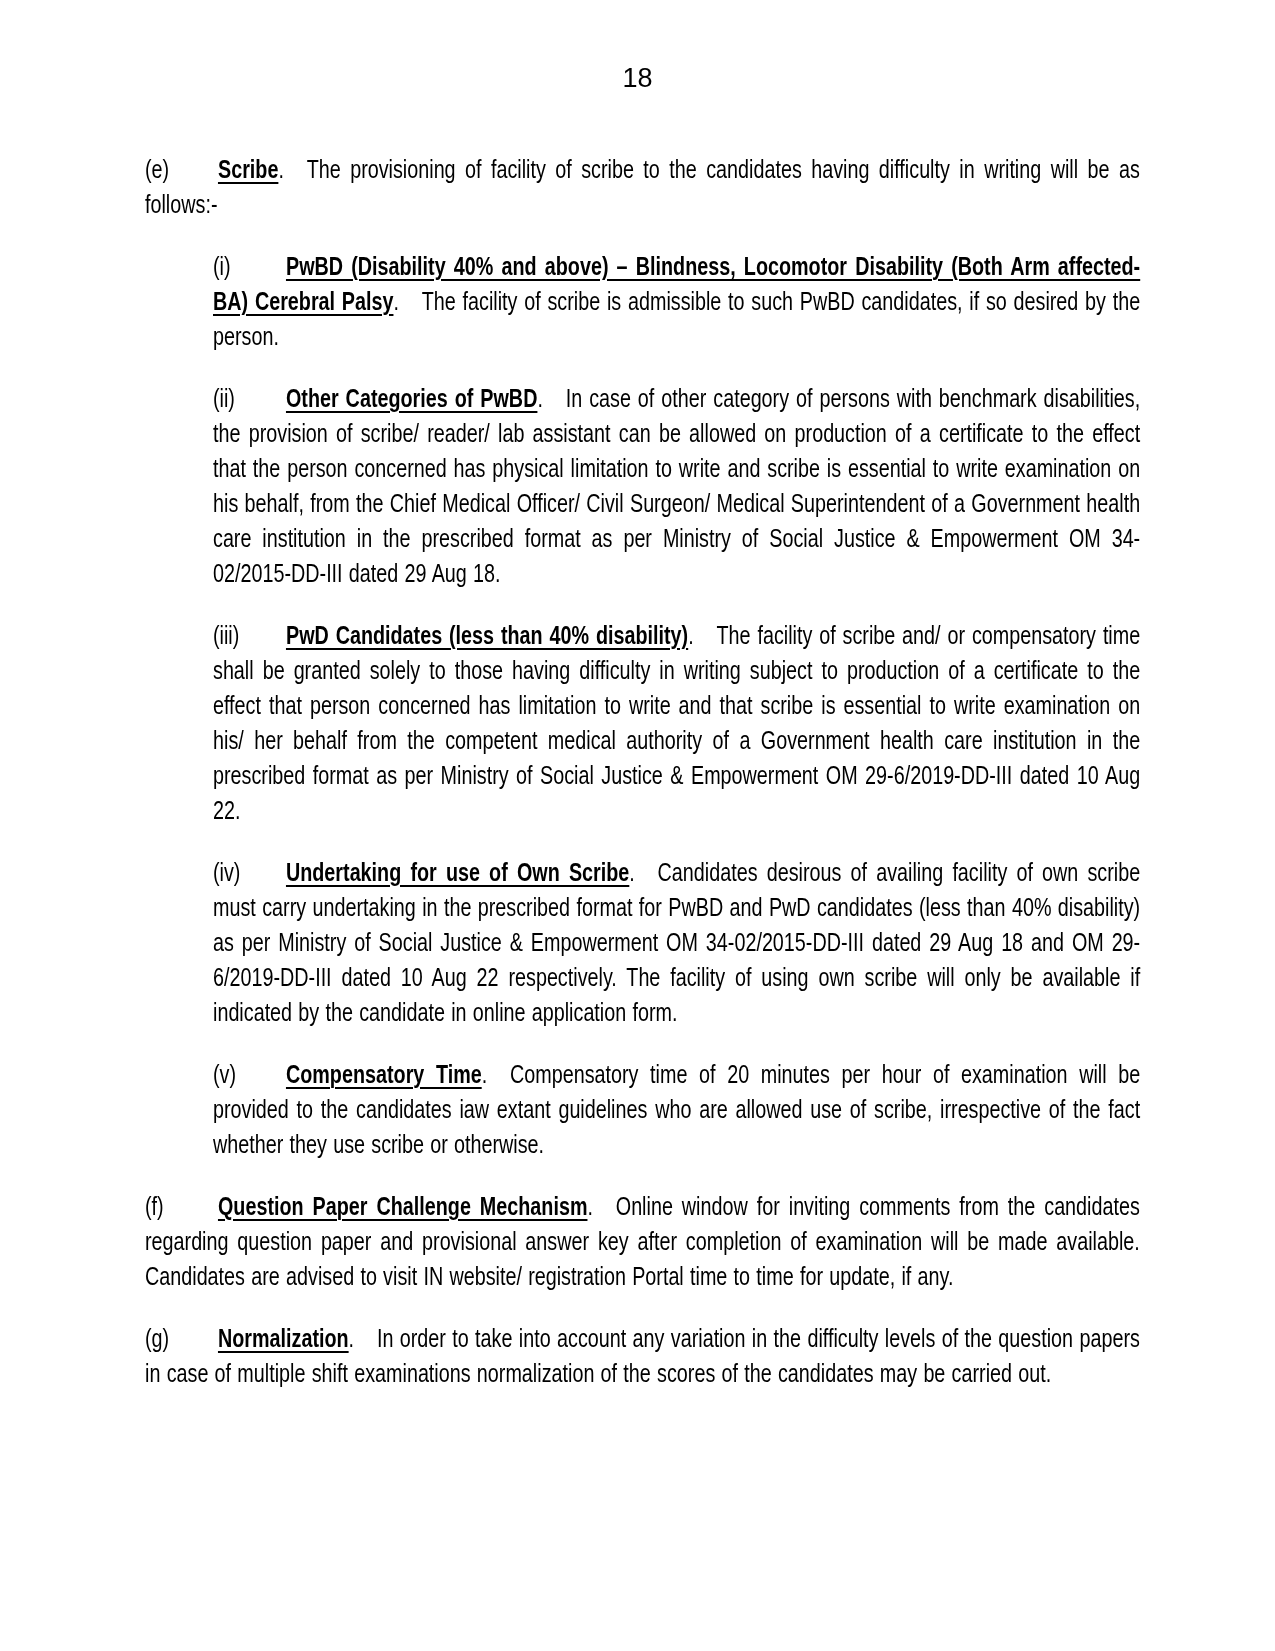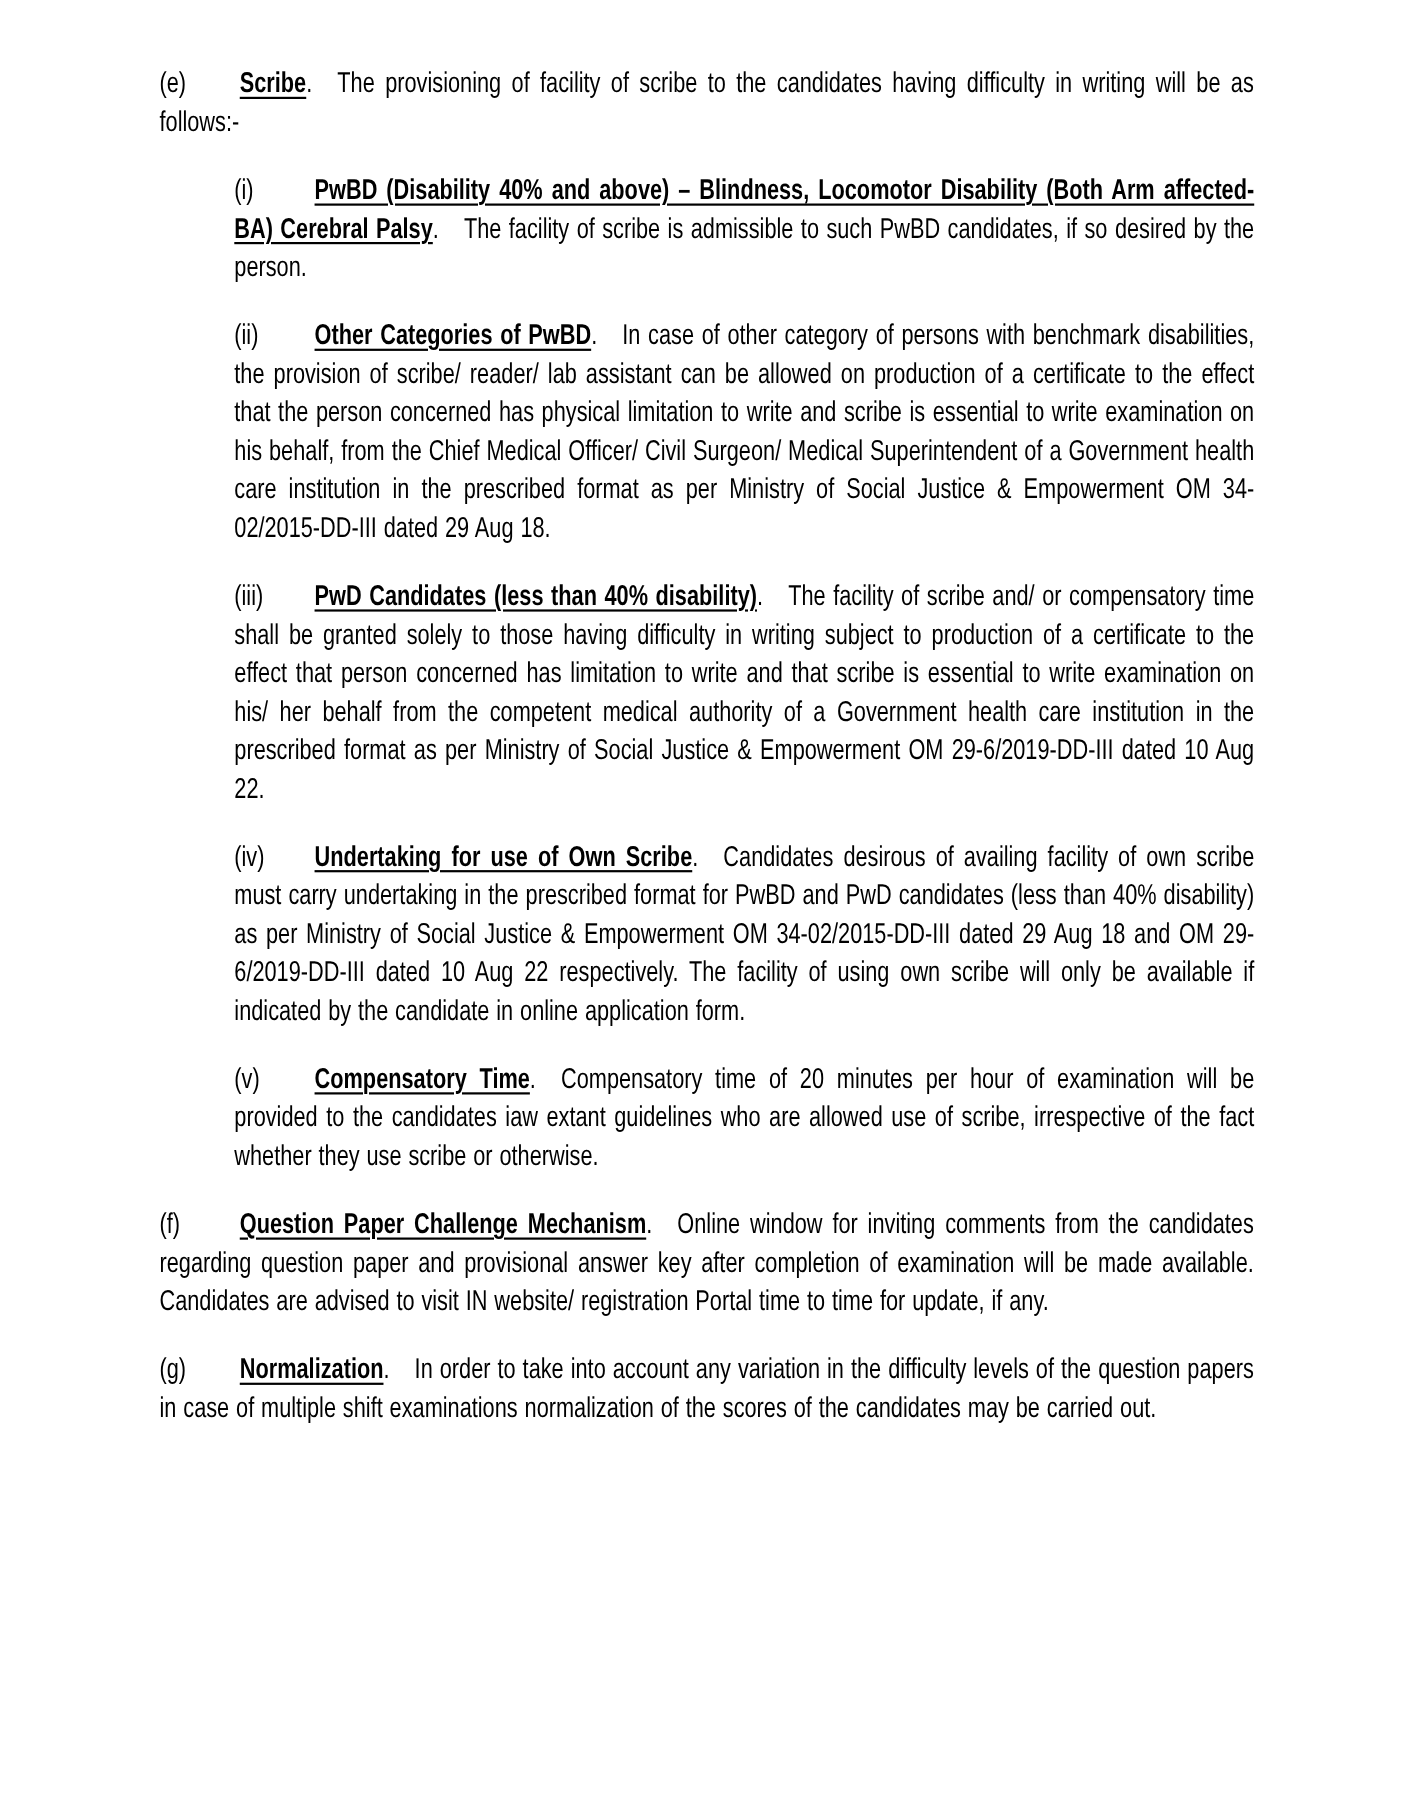--- a/index.html
+++ b/index.html
@@ -53,20 +53,21 @@
   .gap {
     display: inline-block;
     width: 30px;
   }
 </style>
 </head>
 <body>
 
 <div class="page">
 
+  <div class="pagenum">18</div>
 
   <div class="para main mt-first">
     <span class="label">(e)</span><span class="heading">Scribe</span><span>.</span><span class="gap"></span><span>The provisioning of facility of scribe to the candidates having difficulty in writing will be as follows:-</span>
   </div>
 
   <div class="para sub mt">
     <span class="label">(i)</span><span class="heading">PwBD (Disability 40% and above) – Blindness, Locomotor Disability (Both Arm affected- BA) Cerebral Palsy</span><span>.</span><span class="gap"></span><span>The facility of scribe is admissible to such PwBD candidates, if so desired by the person.</span>
   </div>
 
   <div class="para sub mt">

